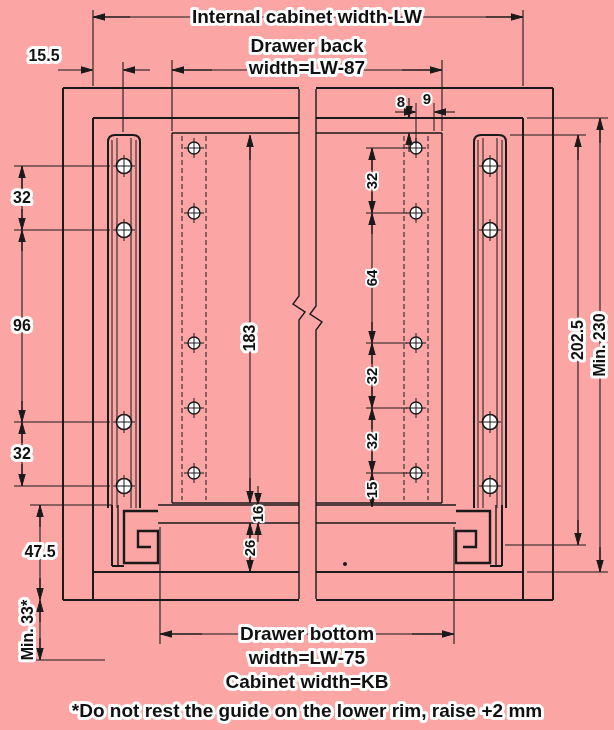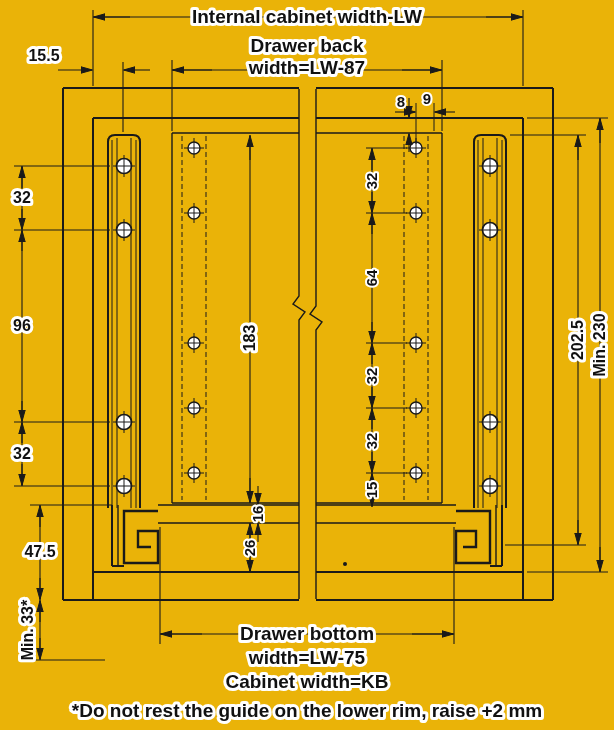--- a/index.html
+++ b/index.html
@@ -1,16 +1,16 @@
 <!DOCTYPE html>
 <html><head>
 <meta charset="utf-8">
 <style>
   html,body{margin:0;padding:0;background:#fff;}
-  .stage{position:relative;width:614px;height:730px;background:#eab308;overflow:hidden;}
+  .stage{position:relative;width:614px;height:730px;background:#fca5a5;overflow:hidden;}
   svg{display:block;}
   svg line, svg path{stroke:#1a1a1a;}
   .ln{stroke-width:2;fill:none;}
   .ln1{stroke-width:1.4;fill:none;}
   .hair{stroke-width:1;fill:none;}
   .dim{stroke-width:1.1;fill:none;}
   .dash{stroke-width:1;fill:none;stroke-dasharray:5 3;}
   .hook{stroke-width:2.4;fill:none;}
   .screwc{fill:#fff;stroke:#1a1a1a;stroke-width:1.4;}
   .screwc2{fill:#fff;stroke:#1a1a1a;stroke-width:1.7;}

